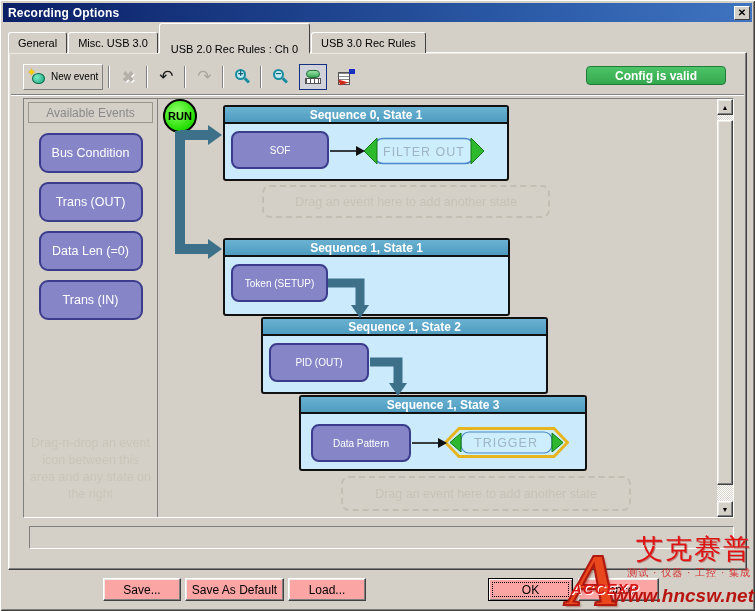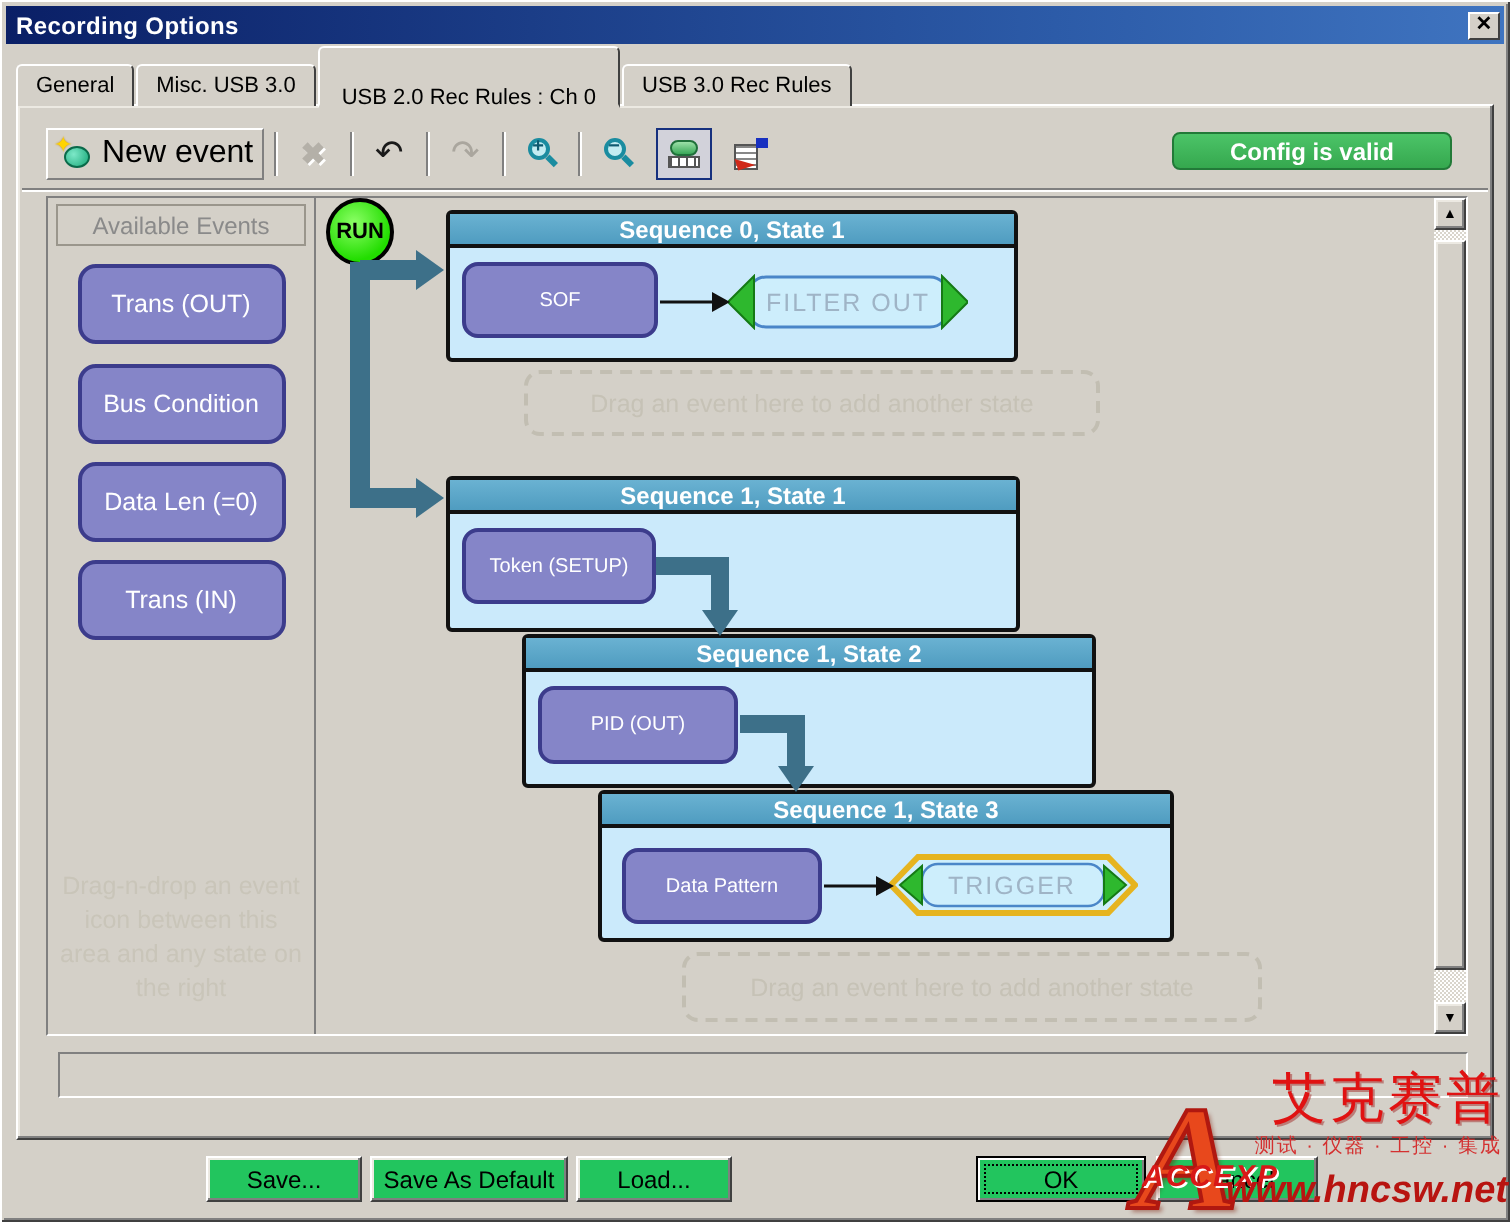--- a/index.html
+++ b/index.html
@@ -31,21 +31,21 @@
     box-shadow: inset -1px -1px 0 #808080, inset 1px 1px 0 #ece9e2; }
 
   
   .toolbar { position:absolute; left:8px; top:7px; right:8px; height:33px; display:flex; align-items:center; }
   .toolbar-sep { width:2px; height:22px; margin:0 5px; border-left:1px solid #808080; border-right:1px solid #fff; }
   .tbtn { height:26px; min-width:26px; display:flex; align-items:center; justify-content:center;
     background:#d4d0c8; border-top:1px solid #fff; border-left:1px solid #fff;
     border-right:1px solid #808080; border-bottom:1px solid #808080; padding:0 4px; }
   .tbtn.flat { border:1px solid transparent; }
   .tbtn.pressed { border:1px solid #16307e; background:#d2d2da; }
-  .newevent-label { font-size:16px; margin-left:5px; }
+  .newevent-label { font-size:10px; margin-left:5px; }
   .ico-blob { position:relative; width:18px; height:16px; display:inline-block; }
   .ico-blob .blob { position:absolute; right:1px; bottom:1px; width:13px; height:11px; border-radius:50%;
     background:radial-gradient(circle at 35% 35%, #7de8c8, #18a878); border:1px solid #0a6a4a; }
   .ico-blob .spark { position:absolute; left:-1px; top:-3px; color:#ffd400; font-size:11px; text-shadow:0 0 1px #c08000; }
   .ico-del { font-size:15px; font-weight:bold; color:#b4b0a8; text-shadow:1px 1px 0 #fff; }
   .ico-undo { font-size:17px; color:#1a1a1a; line-height:1; }
   .ico-redo { font-size:17px; color:#aaa69e; line-height:1; }
   .ico-zoom { position:relative; width:16px; height:16px; }
   .ico-zoom .lens { position:absolute; left:1px; top:0; width:11px; height:11px; border-radius:50%;
     border:2px solid #1a8ca0; background:#c2ecf2; color:#0e5a70; font-size:10px; font-weight:bold;
@@ -121,21 +121,21 @@
     display:flex; align-items:center; justify-content:center; font-size:7px; color:#000; }
   .sc-up { top:0; } .sc-down { bottom:0; }
   .sc-thumb { position:absolute; left:0; top:21px; width:16px; height:365px; background:#d4d0c8;
     border-top:1px solid #fff; border-left:1px solid #fff; border-right:1px solid #404040; border-bottom:1px solid #404040;
     box-shadow: inset -1px -1px 0 #808080, inset 1px 1px 0 #ece9e2; }
 
   
   .status-box { position:absolute; left:20px; top:473px; width:705px; height:23px;
     border-top:1px solid #808080; border-left:1px solid #808080; border-bottom:1px solid #fff; border-right:1px solid #fff; }
 
-  .w95btn { position:absolute; top:578px; height:23px; background:#22c55e; font-size:12px; color:#000;
+  .w95btn { position:absolute; top:578px; height:23px; background:#fca5a5; font-size:12px; color:#000;
     border-top:1px solid #fff; border-left:1px solid #fff; border-right:1px solid #404040; border-bottom:1px solid #404040;
     box-shadow: inset -1px -1px 0 #808080, inset 1px 1px 0 #ece9e2;
     display:flex; align-items:center; justify-content:center; }
   .b-save { left:103px; width:78px; }
   .b-savedef { left:185px; width:99px; }
   .b-load { left:288px; width:78px; }
   .b-ok { left:488px; width:85px; border:1px solid #000; box-shadow: inset 1px 1px 0 #fff, inset -1px -1px 0 #808080; }
   .b-ok .focus-rect { position:absolute; inset:3px; border:1px dotted #000; }
   .b-cancel { left:578px; width:81px; }
 
@@ -220,22 +220,22 @@
         </span>
       </div>
       <div class="valid-badge">Config is valid</div>
     </div>
     <div class="toolbar-groove"></div>
 
     <div class="main-area">
 
       <div class="events-panel">
         <div class="events-header">Available Events</div>
+        <div class="event-btn eb1">Bus Condition</div>
         <div class="event-btn eb2">Trans (OUT)</div>
-        <div class="event-btn eb1">Bus Condition</div>
         <div class="event-btn eb3">Data Len (=0)</div>
         <div class="event-btn eb4">Trans (IN)</div>
         <div class="panel-hint">Drag-n-drop an event icon between this area and any state on the right</div>
       </div>
 
       <div class="diagram">
 
         <div class="run-circle">RUN</div>
 
         <div class="seqbox s0">

